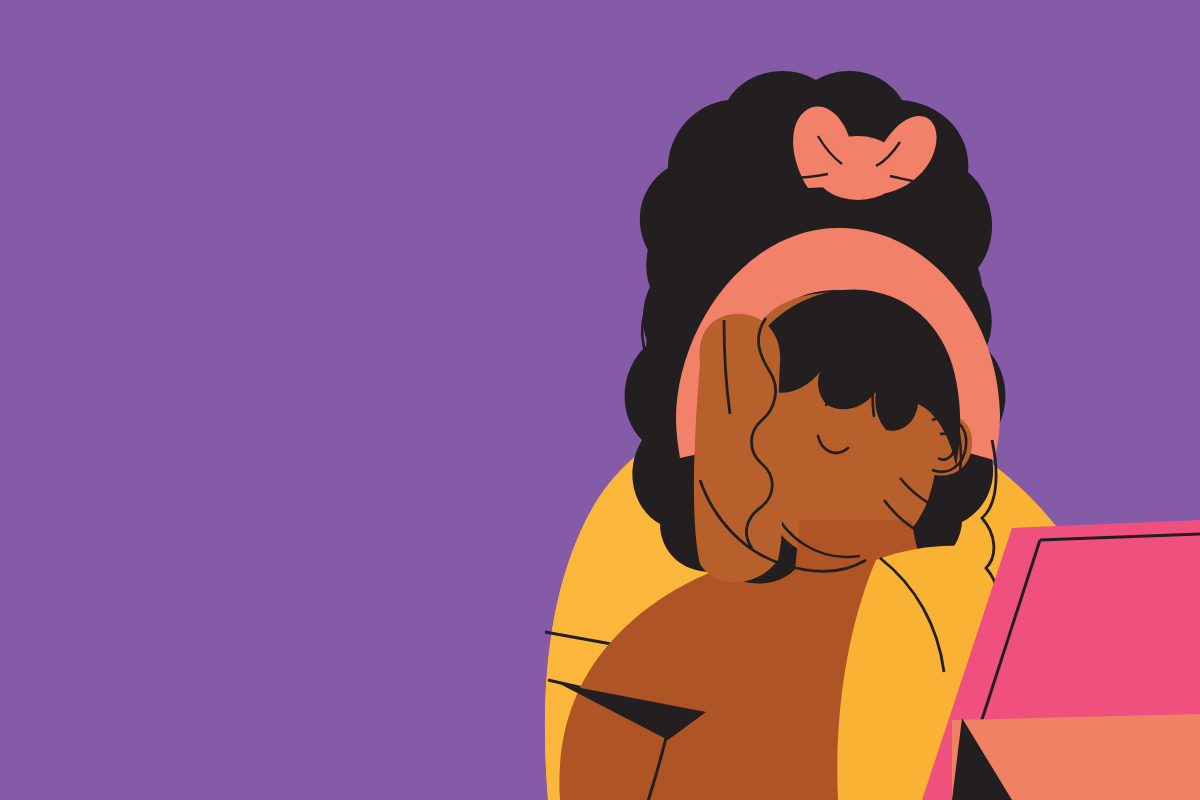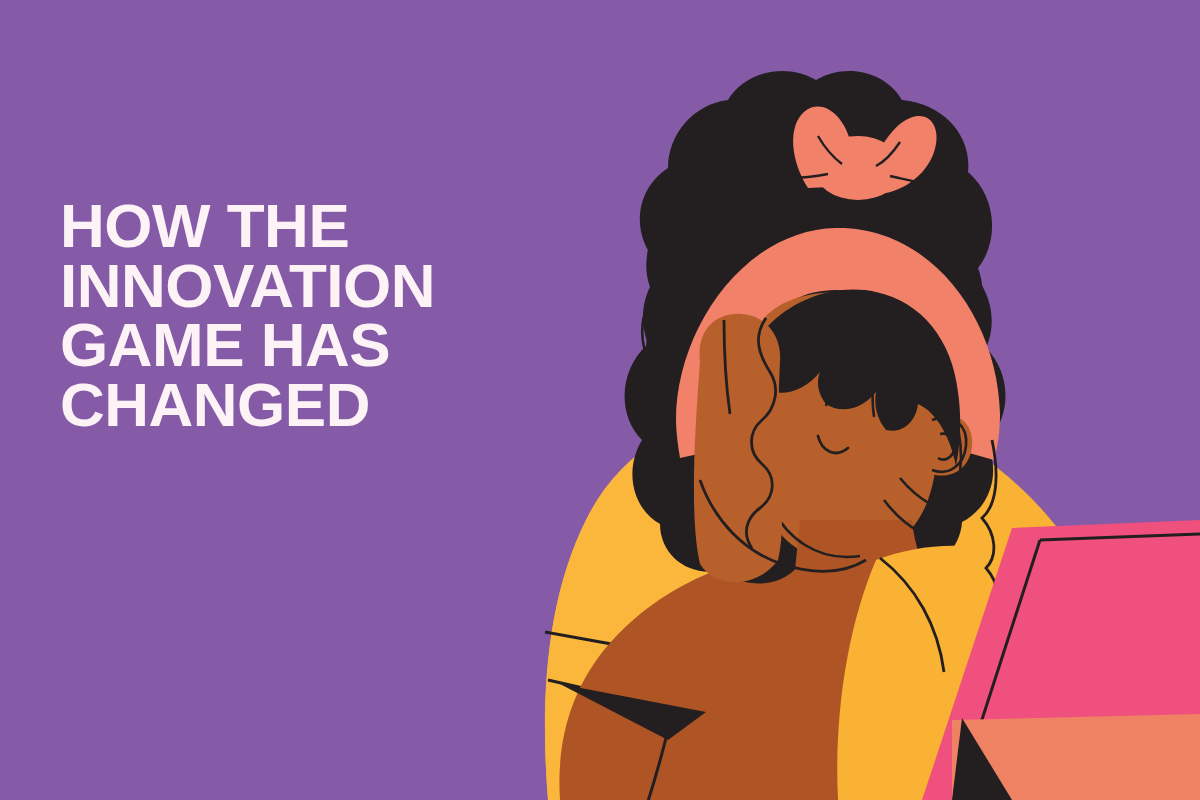--- a/index.html
+++ b/index.html
@@ -235,18 +235,14 @@
 
       <path fill="none" stroke="#231F20" stroke-width="3" d="M1040 540 L1200 534 M1040 540 L956 800"></path>
 
       <path fill="#F08264" d="M952 720 L1200 714 L1200 800 L952 800 Z"></path>
 
       <path fill="#231F20" d="M962 718 L1012 800 L952 800 Z"></path>
 
     </g>
   </svg>
 
-  <div id="headline">How the
-Innovation
-Game Has
-Changed</div>
 
 </div>
 
 </body></html>

